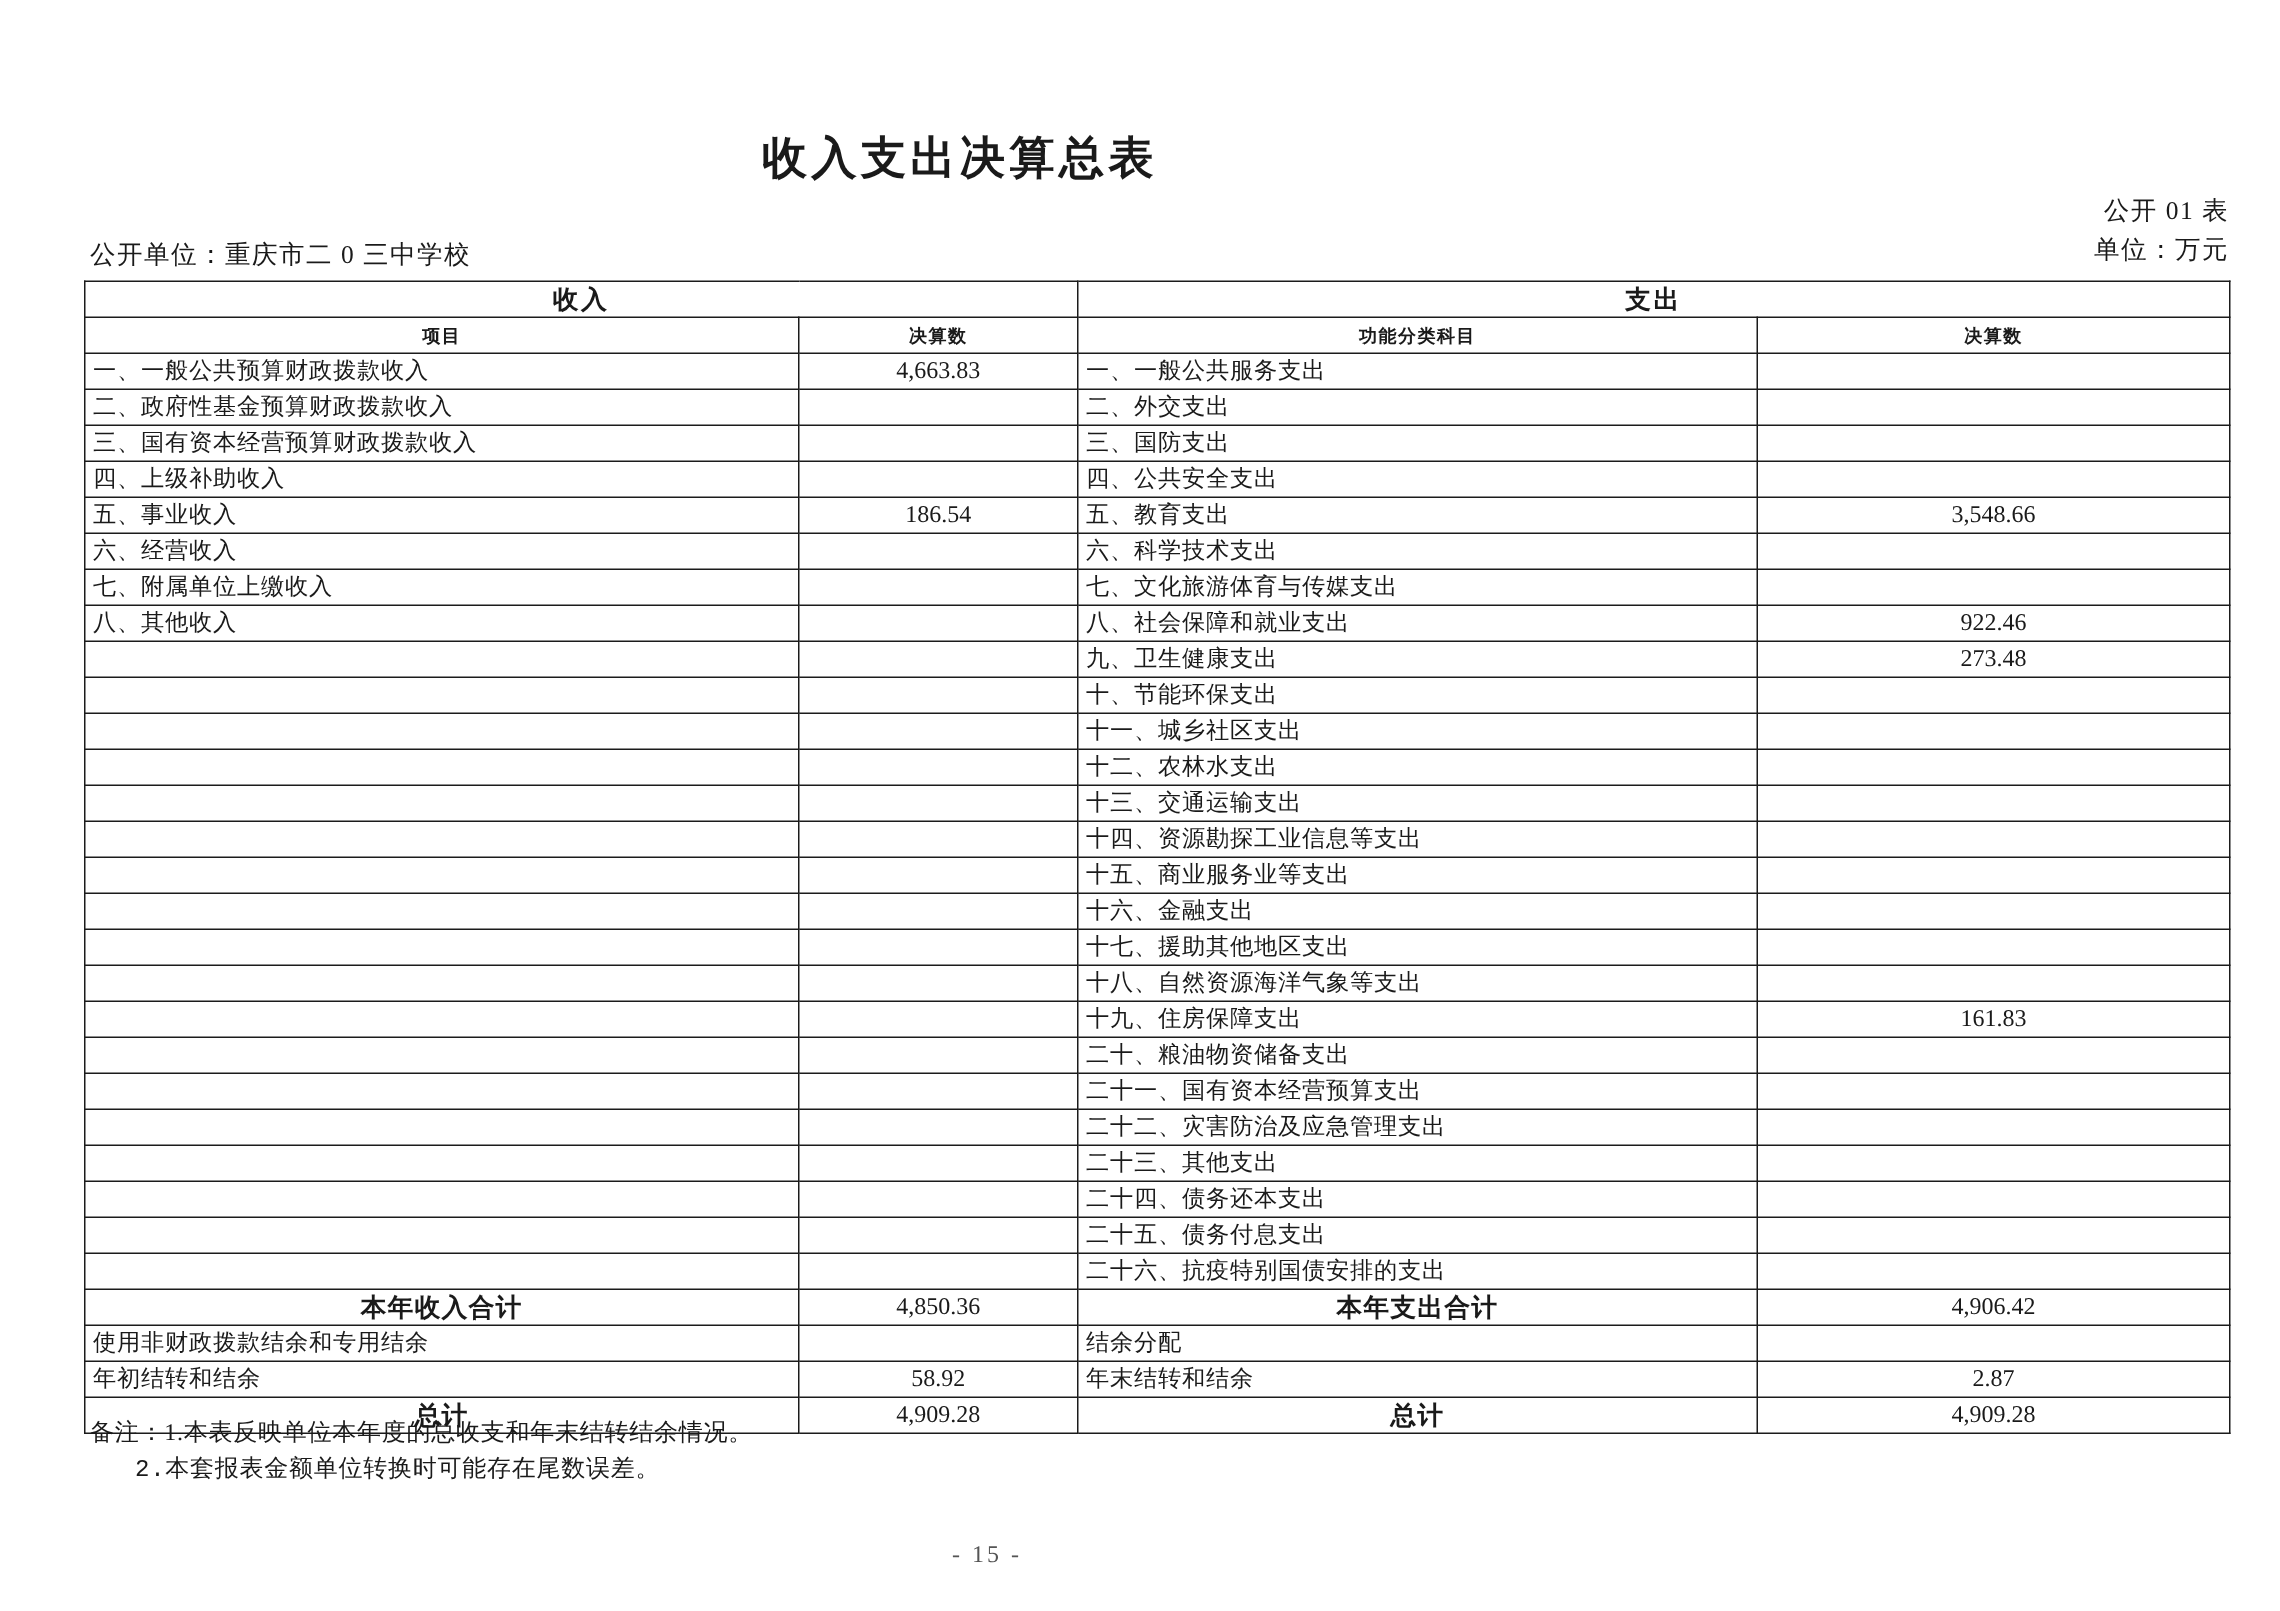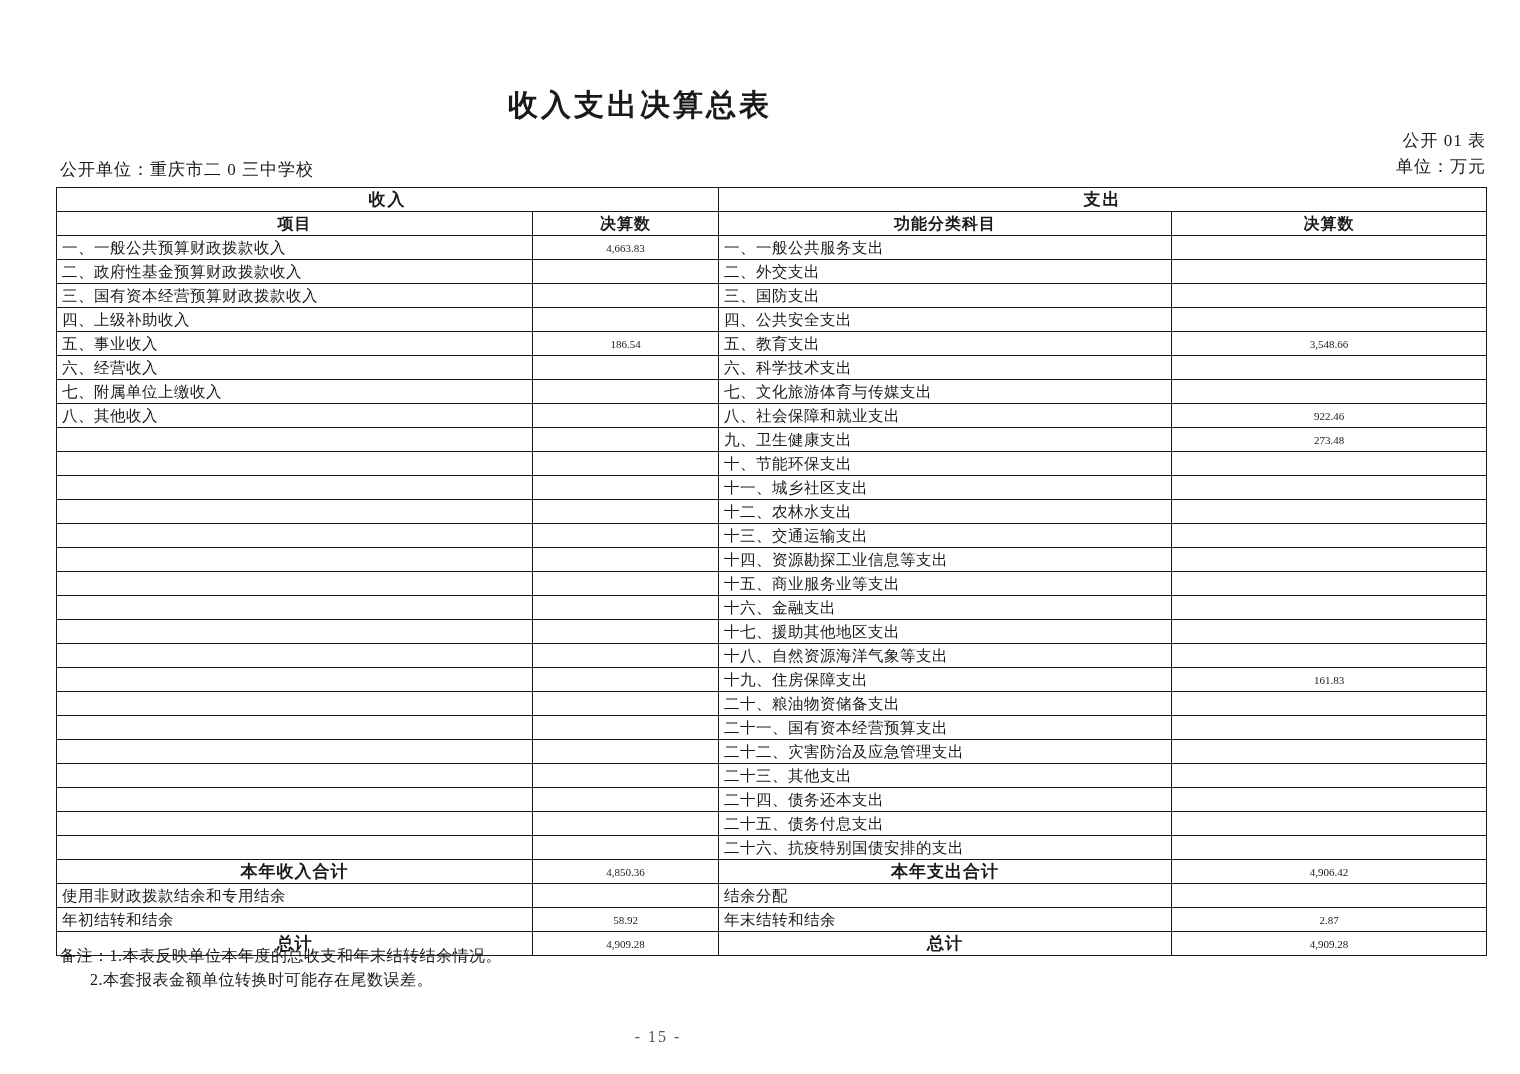--- a/index.html
+++ b/index.html
@@ -61,46 +61,46 @@
     font-weight:bold;
     font-size:17px;
     height:25px;
     line-height:24px;
     letter-spacing:2px;
     margin-top:36px;
   }
   .col-head{
     text-align:center;
     font-weight:bold;
-    font-size:16px;
+    font-size:12px;
     height:25px;
     line-height:24px;
     letter-spacing:1px;
   }
   .num{
     text-align:center;
     font-family:"Liberation Serif","DejaVu Serif",serif;
-    font-size:11px;
+    font-size:16px;
   }
   .lbl{text-align:left;letter-spacing:0.5px;}
   .tot-lbl{
     text-align:center;
     font-weight:bold;
     font-size:17px;
     letter-spacing:1px;
   }
 
   .notes{
     position:absolute;
     left:60px;top:944px;
     font-size:16px;
     line-height:24px;
     letter-spacing:0.5px;
   }
-  .notes .ln2{padding-left:30px;display:block;}
+  .notes .ln2{padding-left:30px;display:block;font-family:Liberation Mono, monospace;}
 
   .pagenum{
     position:absolute;
     left:0;top:1028px;width:1316px;
     text-align:center;
     font-size:16px;
     color:#555;
     letter-spacing:2px;
   }
 </style>

